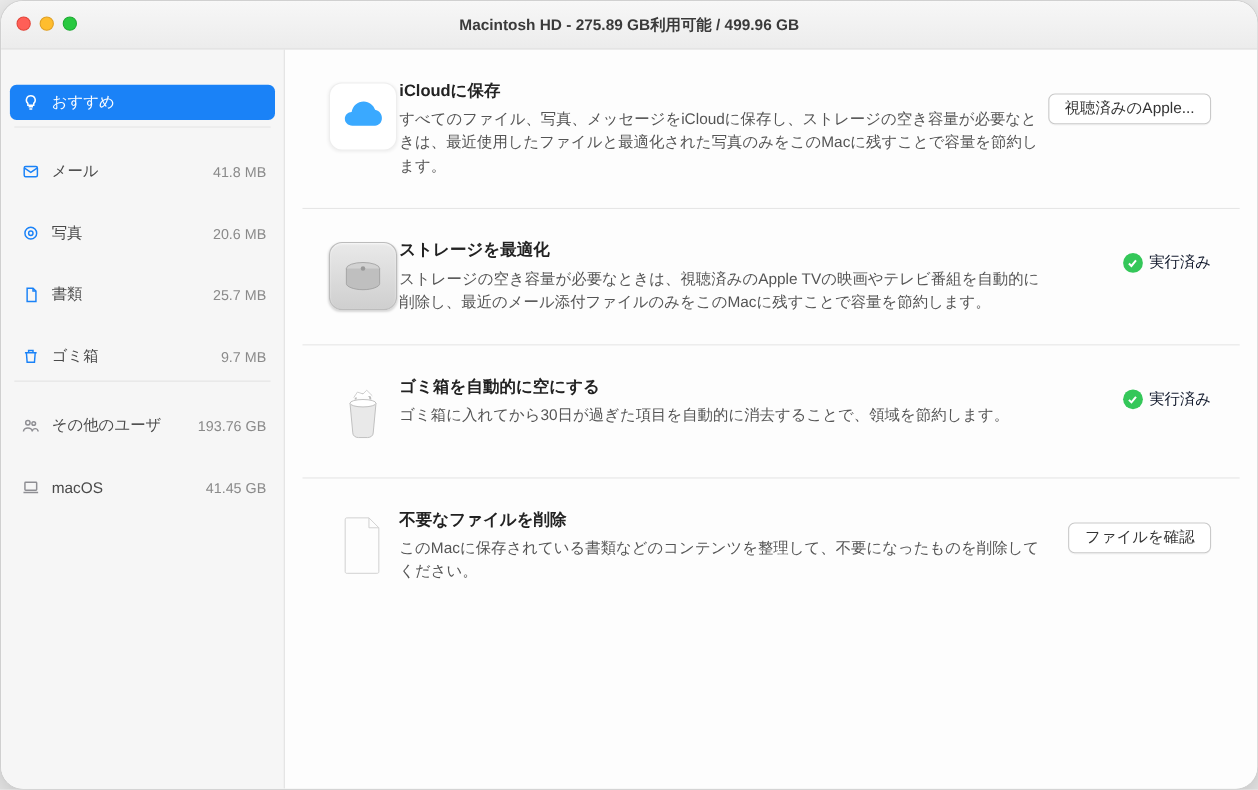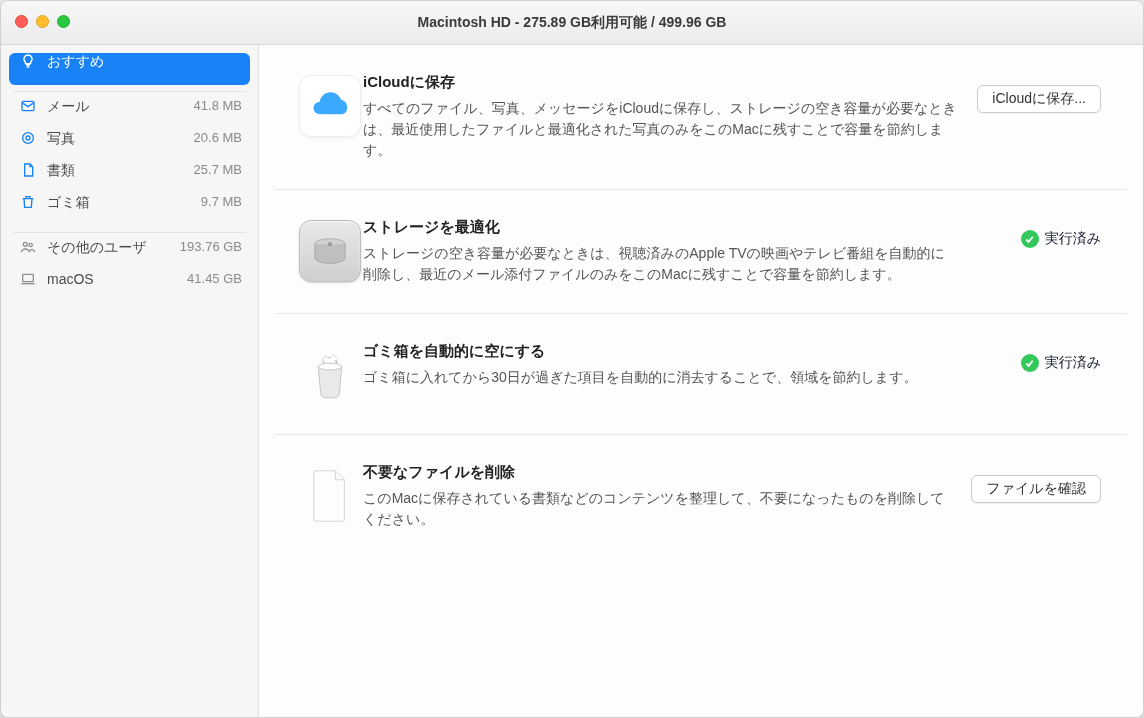--- a/index.html
+++ b/index.html
@@ -7,21 +7,21 @@
     font-family: -apple-system, "Helvetica Neue", Arial, sans-serif;
     background: #f0f0f0;
     display: flex;
     align-items: flex-start;
     justify-content: flex-start;
   }
   .window {
     width: 1144px;
     height: 718px;
     background: #fff;
-    border-radius: 8px;
+    border-radius: 21px;
     box-shadow: 0 10px 40px rgba(0,0,0,0.25);
     overflow: hidden;
     display: flex;
     flex-direction: column;
     border: 1px solid #d0d0d0;
   }
   .titlebar {
     height: 44px;
     background: linear-gradient(#f7f7f7,#ececec);
     border-bottom: 1px solid #d8d8d8;
@@ -57,27 +57,28 @@
   }
   .sidebar {
     width: 258px;
     background: #f6f6f6;
     border-right: 1px solid #e2e2e2;
     padding: 8px 8px;
     overflow-y: auto;
   }
   .side-item {
     display: flex;
-    align-items: flex-start;
+    align-items: center;
     height: 32px;
     padding: 0 8px;
     border-radius: 6px;
     font-size: 14px;
     color: #4a4a4a;
     cursor: pointer;
+    margin-top: 24px;
   }
   .side-item.selected {
     background: #1a82f7;
     color: #fff;
   }
   .side-item.selected .side-size { color: rgba(255,255,255,0.85); }
   .side-icon {
     width: 22px;
     display: inline-flex;
     justify-content: center;
@@ -274,21 +275,21 @@
         <div class="rec-icon icon-cloud-app">
           <svg width="44" height="44" viewBox="0 0 64 64">
               <path fill="#3aa9ff" d="M48 44H18c-6 0-10-4-10-9s4-9 9-9c1-8 8-14 16-14 7 0 13 5 15 11 5 1 9 5 9 11 0 6-4 10-9 10z"></path>
             </svg>
         </div>
         <div class="rec-text">
           <div class="rec-title">iCloudに保存</div>
           <div class="rec-desc">すべてのファイル、写真、メッセージをiCloudに保存し、ストレージの空き容量が必要なときは、最近使用したファイルと最適化された写真のみをこのMacに残すことで容量を節約します。</div>
         </div>
         <div class="rec-action">
-          <button class="btn">iCloudに保存...</button>
+          <button class="btn">視聴済みのApple...</button>
         </div>
       </div>
 
       <div class="rec">
         <div class="rec-icon icon-drive">
           <svg width="44" height="44" viewBox="0 0 64 64">
               <ellipse cx="32" cy="22" rx="22" ry="8" fill="#d2d2d2" stroke="#999"></ellipse>
               <path d="M10 22v20c0 4 10 8 22 8s22-4 22-8V22" fill="#bfbfbf" stroke="#999"></path>
               <circle cx="32" cy="22" r="3" fill="#999"></circle>
             </svg>

